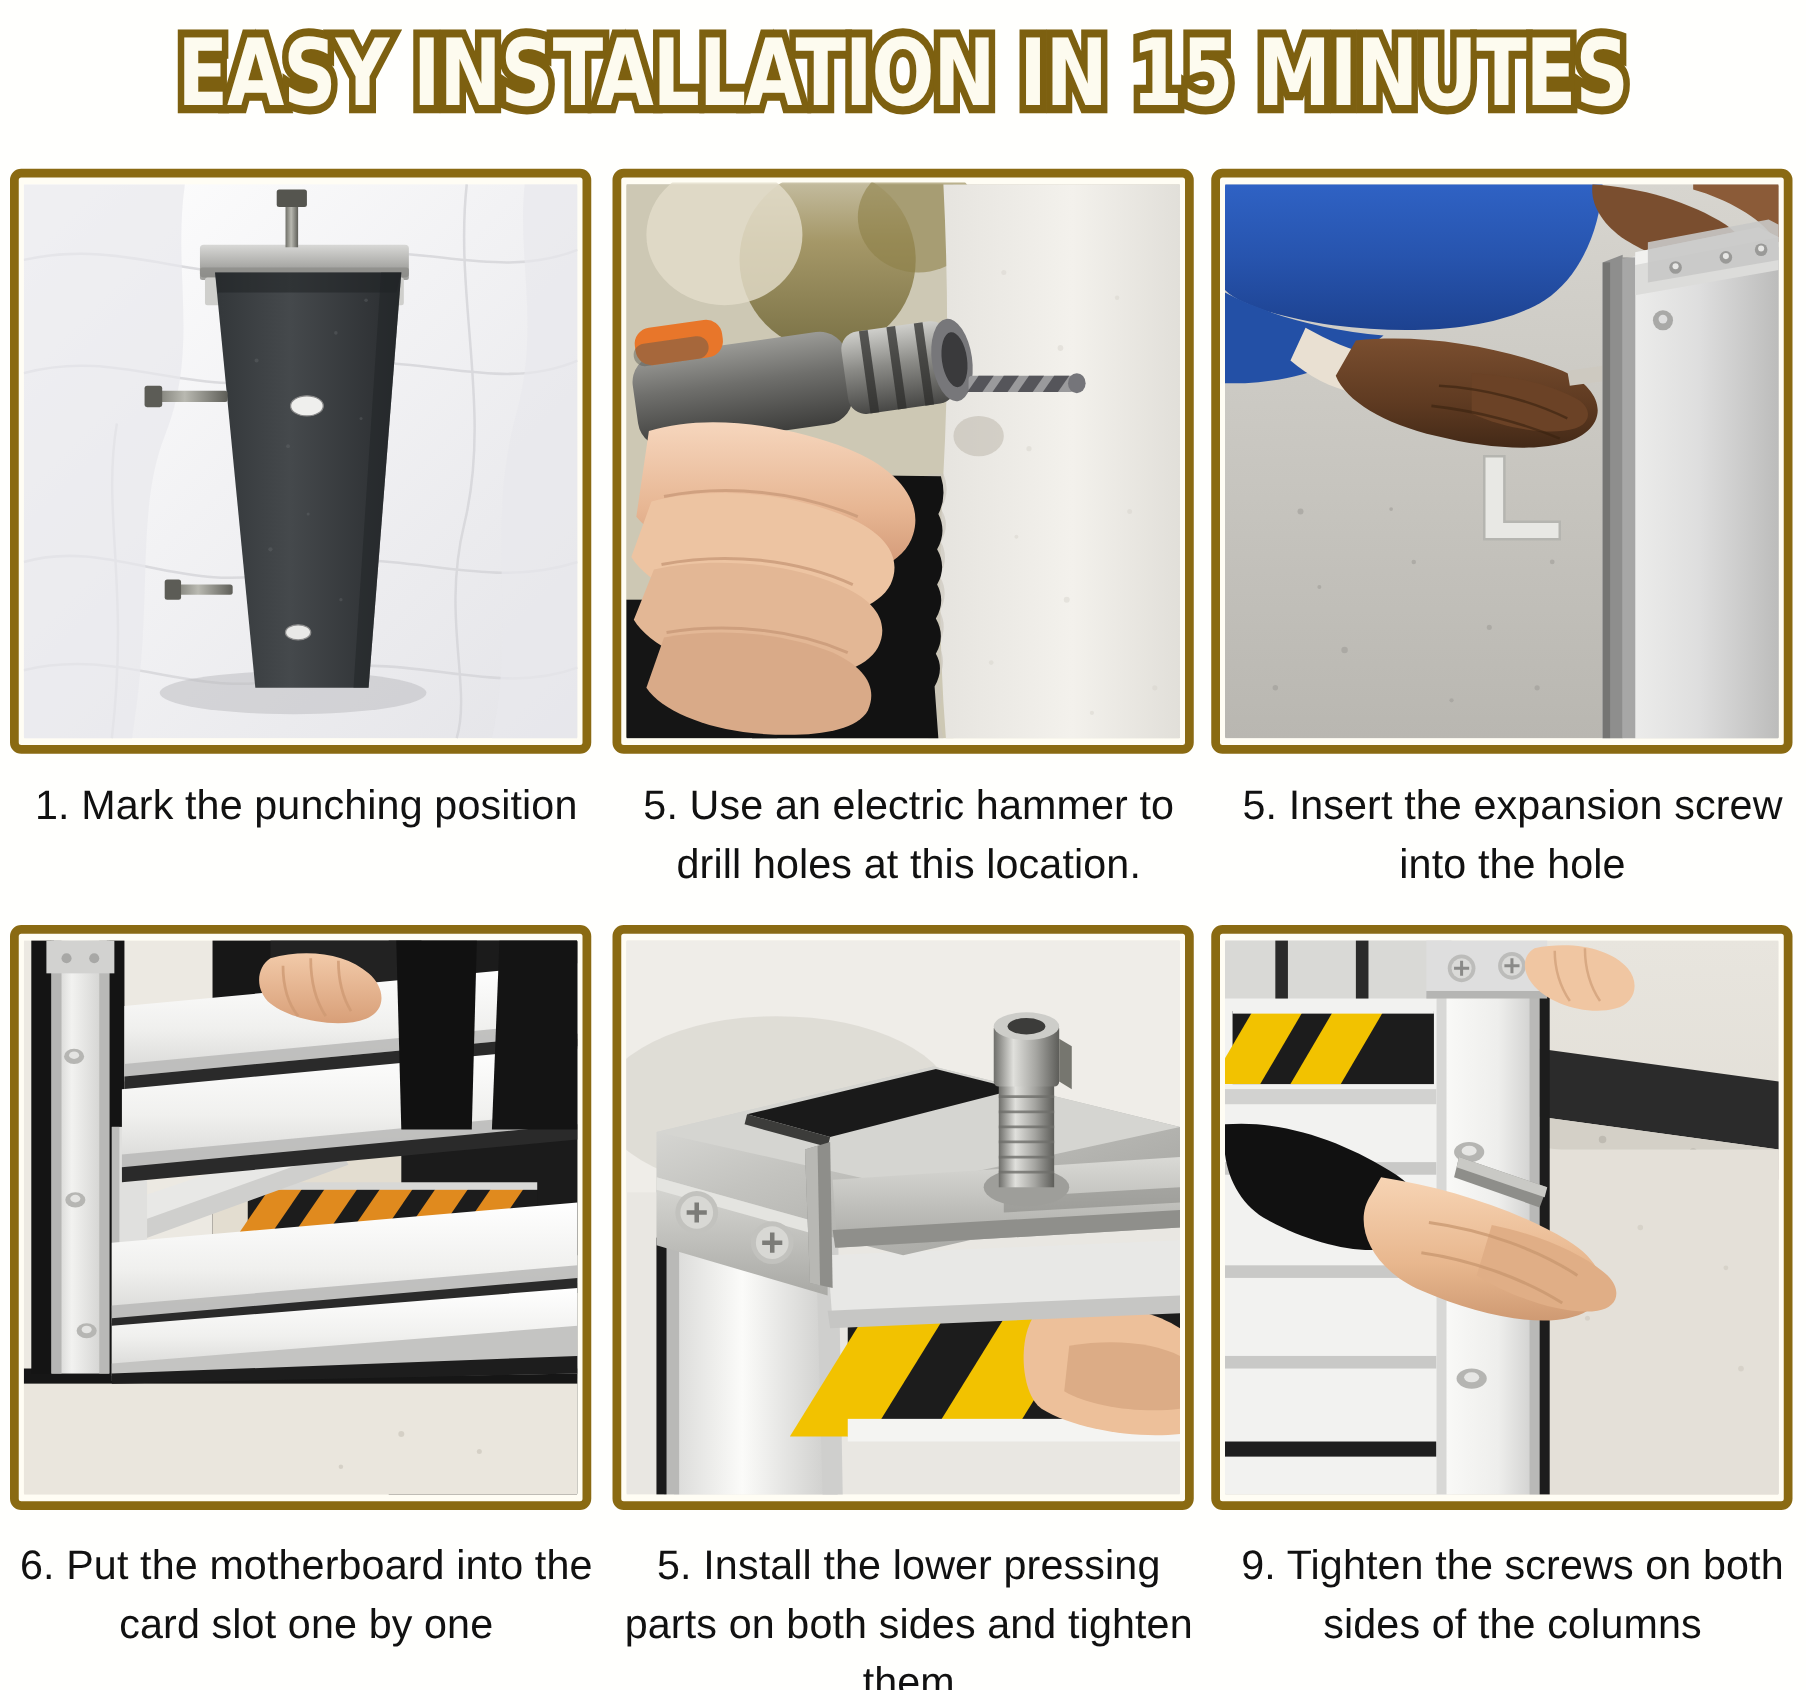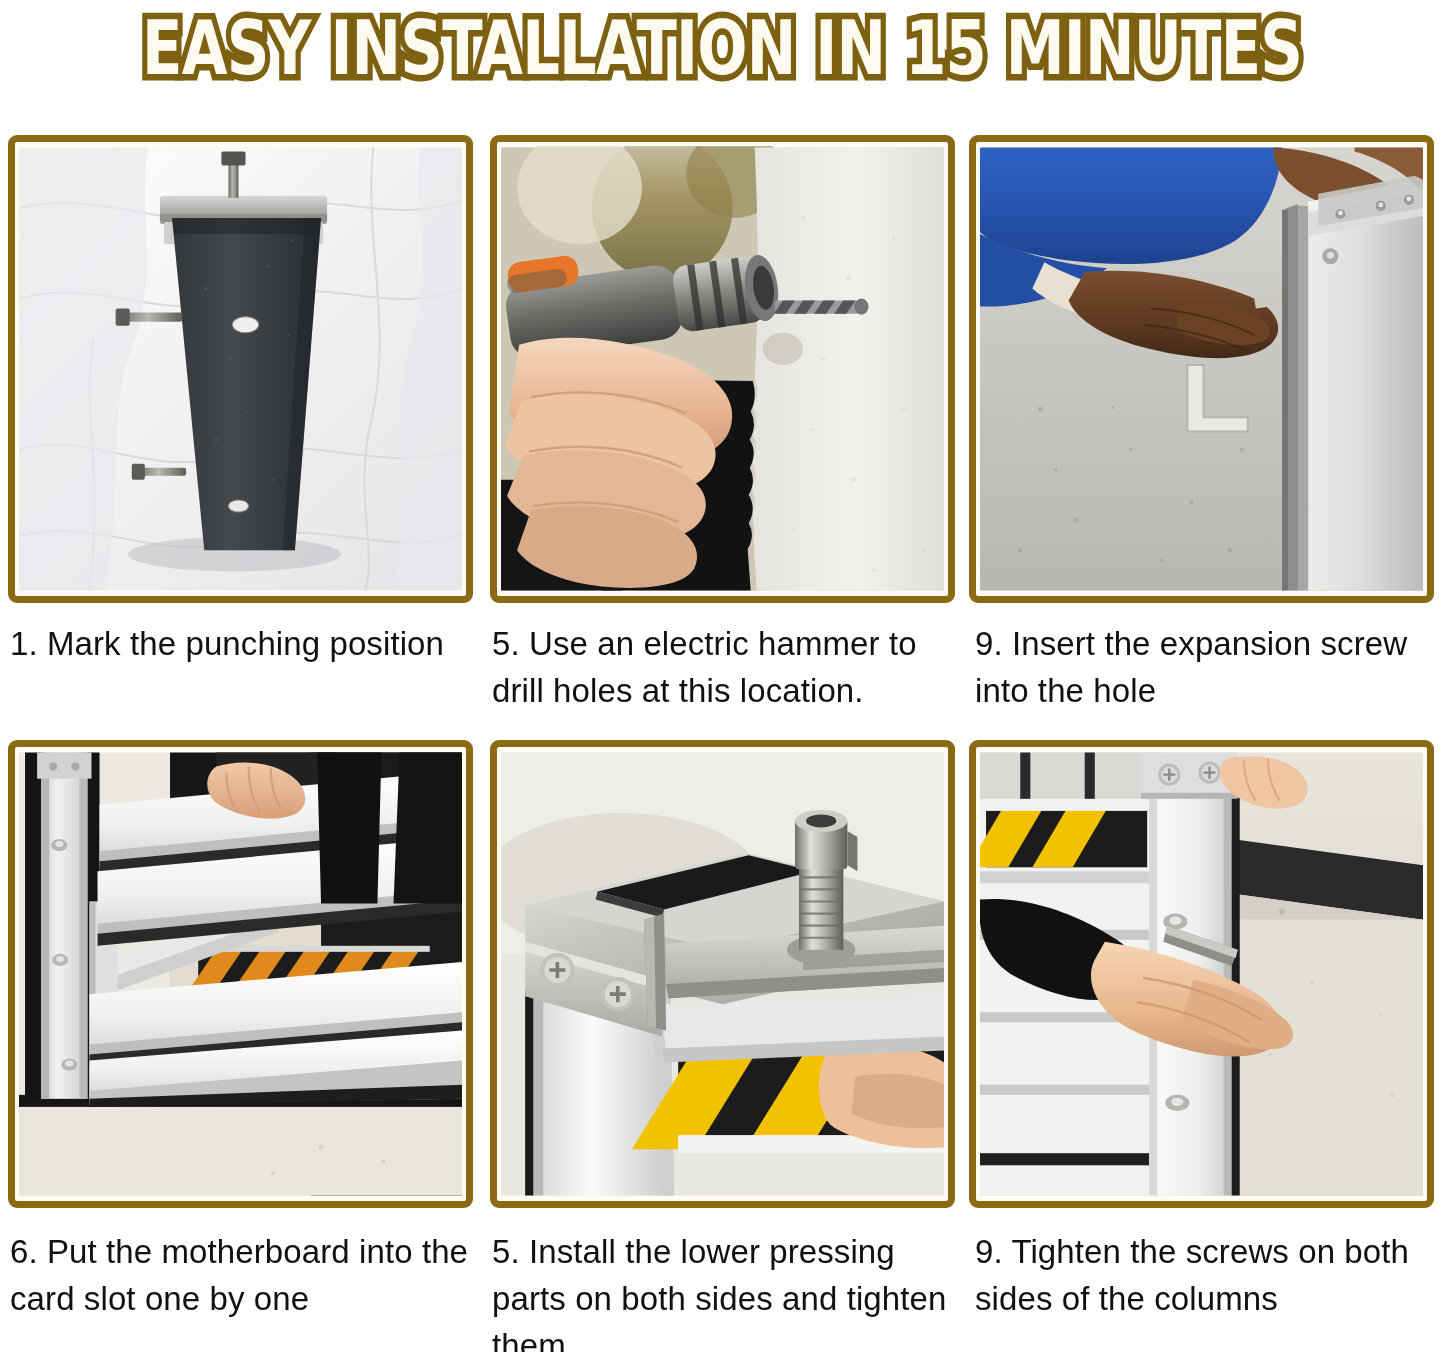--- a/index.html
+++ b/index.html
@@ -7,21 +7,21 @@
     width:1445px; height:1352px;
     background:#fffffd;
     font-family:"Liberation Sans", sans-serif;
     overflow:hidden;
   }
   #page { position:relative; width:1445px; height:1352px; background:#fffffd; }
 
   
   #title-bar {
     position:absolute; left:0; top:0; width:1445px; height:96px;
-    display:flex; align-items:center; justify-content:center;
+    display:flex; align-items:flex-end; justify-content:center;
   }
   #title-text {
     font-family:"DejaVu Sans", sans-serif;
     font-size:74px;
     font-weight:bold;
     line-height:1;
     letter-spacing:-1px;
     transform:scaleX(0.80);
     transform-origin:center center;
     color:#fdfbef;
@@ -57,20 +57,21 @@
   #caprow1 { top:620px; }
   #caprow2 { top:1228px; }
   .caption {
     position:absolute; top:0;
     font-family:"Liberation Sans", sans-serif;
     font-size:33px;
     line-height:47px;
     color:#111111;
     font-weight:400;
     letter-spacing:0.1px;
+    text-align:center;
   }
   .cap1 { left:10px;  width:470px; }
   .cap2 { left:492px; width:470px; }
   .cap3 { left:975px; width:470px; }
 </style>
 </head>
 <body>
 
 <div id="page">
 
@@ -338,21 +339,21 @@
 
           <path d="M206 216 L222 216 L222 268 L266 268 L266 282 L206 282 Z" fill="#e8e8e4" stroke="#b5b5b0" stroke-width="2"></path>
         </svg>
       </div>
     </div>
   </div>
 
   <div class="caption-row" id="caprow1">
     <div class="caption cap1">1. Mark the punching position</div>
     <div class="caption cap2">5. Use an electric hammer to drill holes at this location.</div>
-    <div class="caption cap3">9. Insert the expansion screw into the hole</div>
+    <div class="caption cap3">5. Insert the expansion screw into the hole</div>
   </div>
 
   <div class="grid-row" id="row2">
 
     <div class="cell col1">
       <div class="photo-frame">
         <svg viewBox="0 0 440 440">
           <defs>
             <linearGradient id="board4" x1="0" y1="0" x2="0" y2="1">
               <stop offset="0%" stop-color="#ffffff"></stop>

